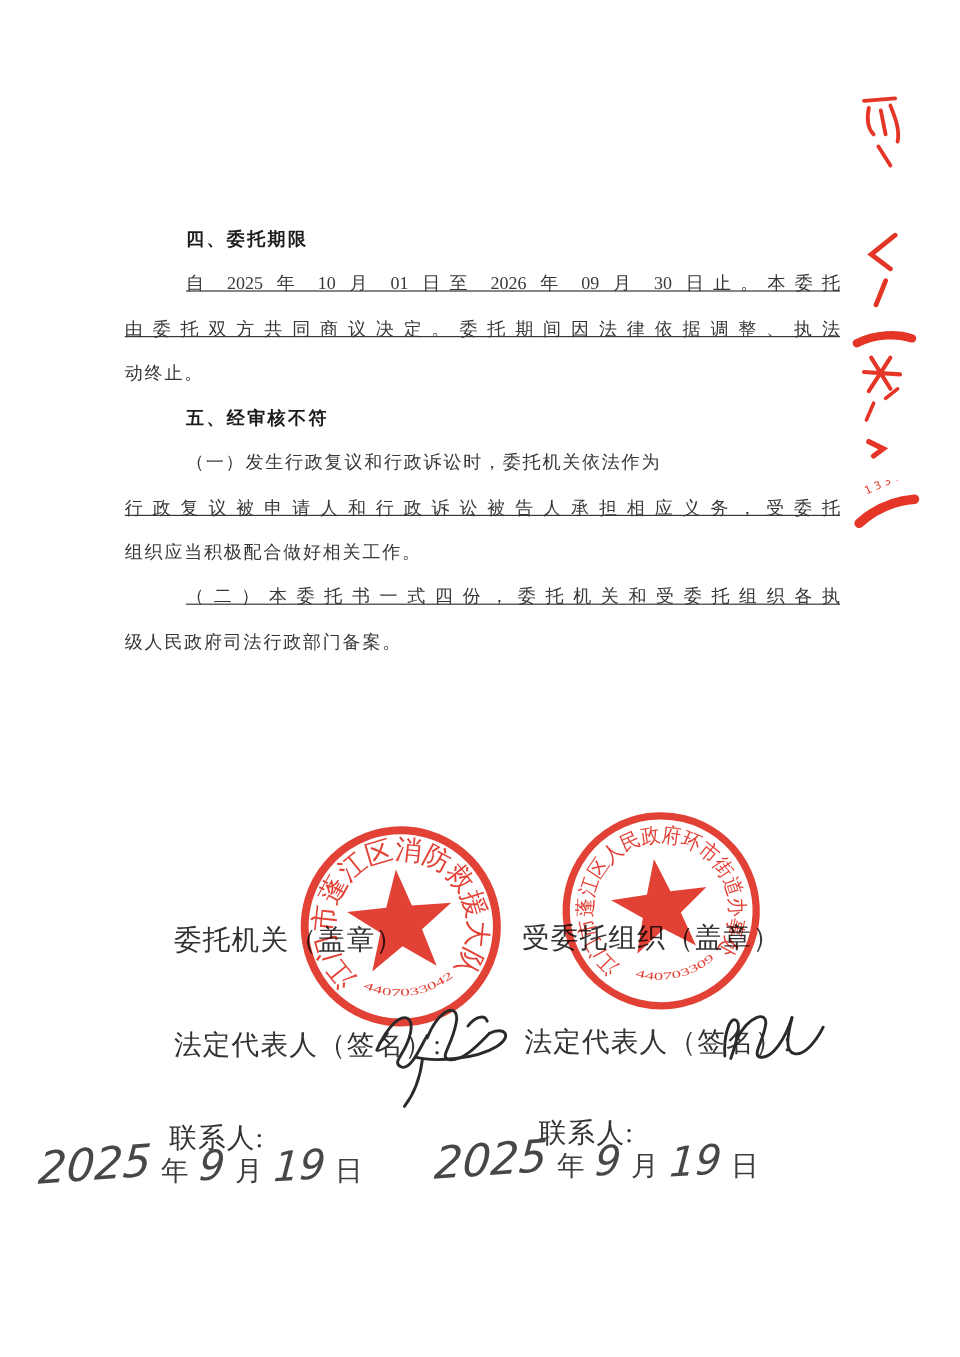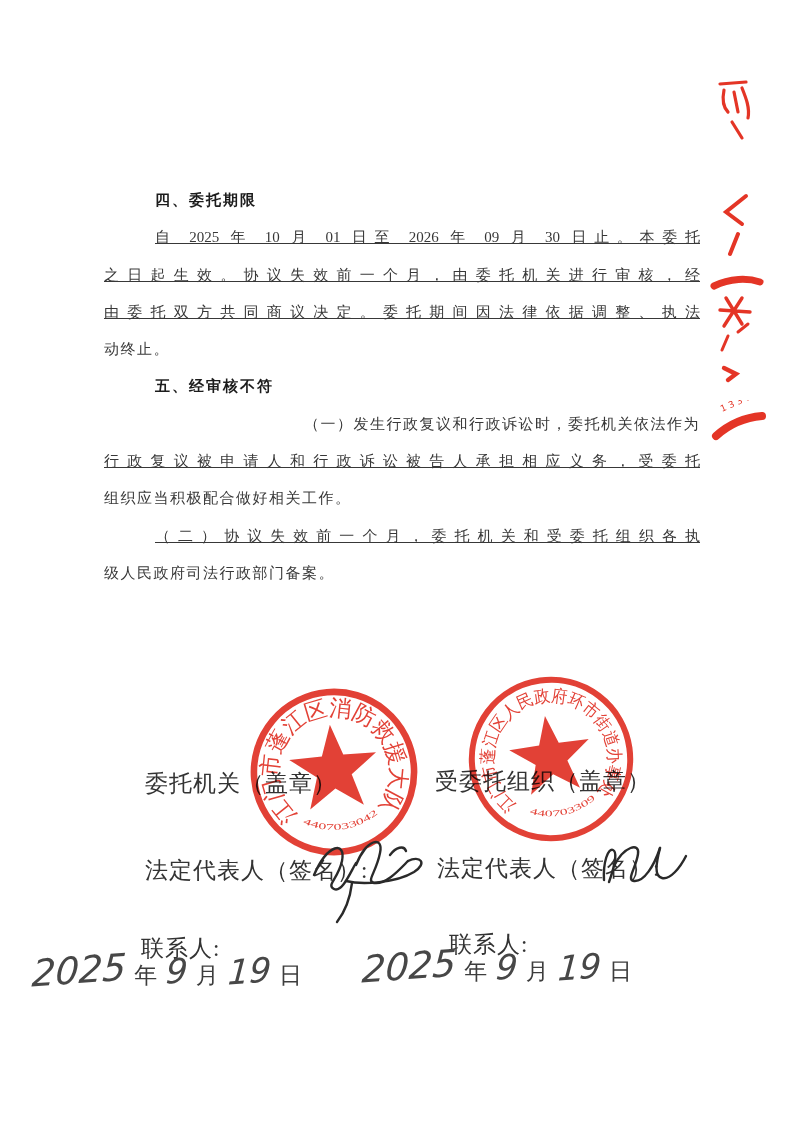--- a/index.html
+++ b/index.html
@@ -9,21 +9,21 @@
     font-family:"Liberation Serif","DejaVu Serif",serif;
     color:#383838;
   }
   
   .doc-body{
     position:absolute;left:104px;top:134px;width:596px;
     font-size:15px;line-height:37.3px;margin-top:48px;
   }
   .bl{height:37.3px;white-space:nowrap;letter-spacing:1.5px;}
   .bl.fill{white-space:normal;text-align:justify;text-align-last:justify;letter-spacing:0;text-decoration:underline;}
-  .bl.ind{text-indent:51px;text-align:right;}
+  .bl.ind{text-indent:51px;}
   .bl.head{font-weight:700;color:#1c1c1c;padding-left:51px;letter-spacing:2px;}
   
   .lab{position:absolute;font-size:23px;letter-spacing:1px;white-space:nowrap;color:#333;}
   
   .daterow{position:absolute;display:flex;align-items:baseline;color:#3d3d3d;}
   .hand{
     font-family:"DejaVu Sans",sans-serif;font-style:italic;font-weight:400;
     font-size:37px;color:#474747;transform:rotate(-4deg) skewX(-8deg);
     display:inline-block;line-height:1;
   }
@@ -36,28 +36,27 @@
   .sig,.edge{position:absolute;}
 </style>
 </head>
 <body>
 
 <div class="page">
 
   <div class="doc-body">
     <div class="bl head">四、委托期限</div>
     <div class="bl fill ind">自 2025 年 10 月 01 日至 2026 年 09 月 30 日止。本委托</div>
-    <div class="bl fill">之日起生效。协议失效前一个月，由委托机关进行审核，经</div>
     <div class="bl fill">由委托双方共同商议决定。委托期间因法律依据调整、执法</div>
     <div class="bl">动终止。</div>
     <div class="bl head">五、经审核不符</div>
     <div class="bl ind">（一）发生行政复议和行政诉讼时，委托机关依法作为</div>
     <div class="bl fill">行政复议被申请人和行政诉讼被告人承担相应义务，受委托</div>
     <div class="bl">组织应当积极配合做好相关工作。</div>
-    <div class="bl fill ind">（二）协议失效前一个月，委托机关和受委托组织各执</div>
+    <div class="bl fill ind">（二）本委托书一式四份，委托机关和受委托组织各执</div>
     <div class="bl">级人民政府司法行政部门备案。</div>
   </div>
 
   <div class="lab" style="left:145px;top:768px;">委托机关（盖章）</div>
   <div class="lab" style="left:435px;top:766px;">受委托组织（盖章）</div>
   <div class="lab" style="left:145px;top:855px;">法定代表人（签名）:</div>
   <div class="lab" style="left:437px;top:853px;">法定代表人（签名）:</div>
   <div class="lab" style="left:141px;top:933px;">联系人:</div>
   <div class="lab" style="left:449px;top:929px;">联系人:</div>
 

